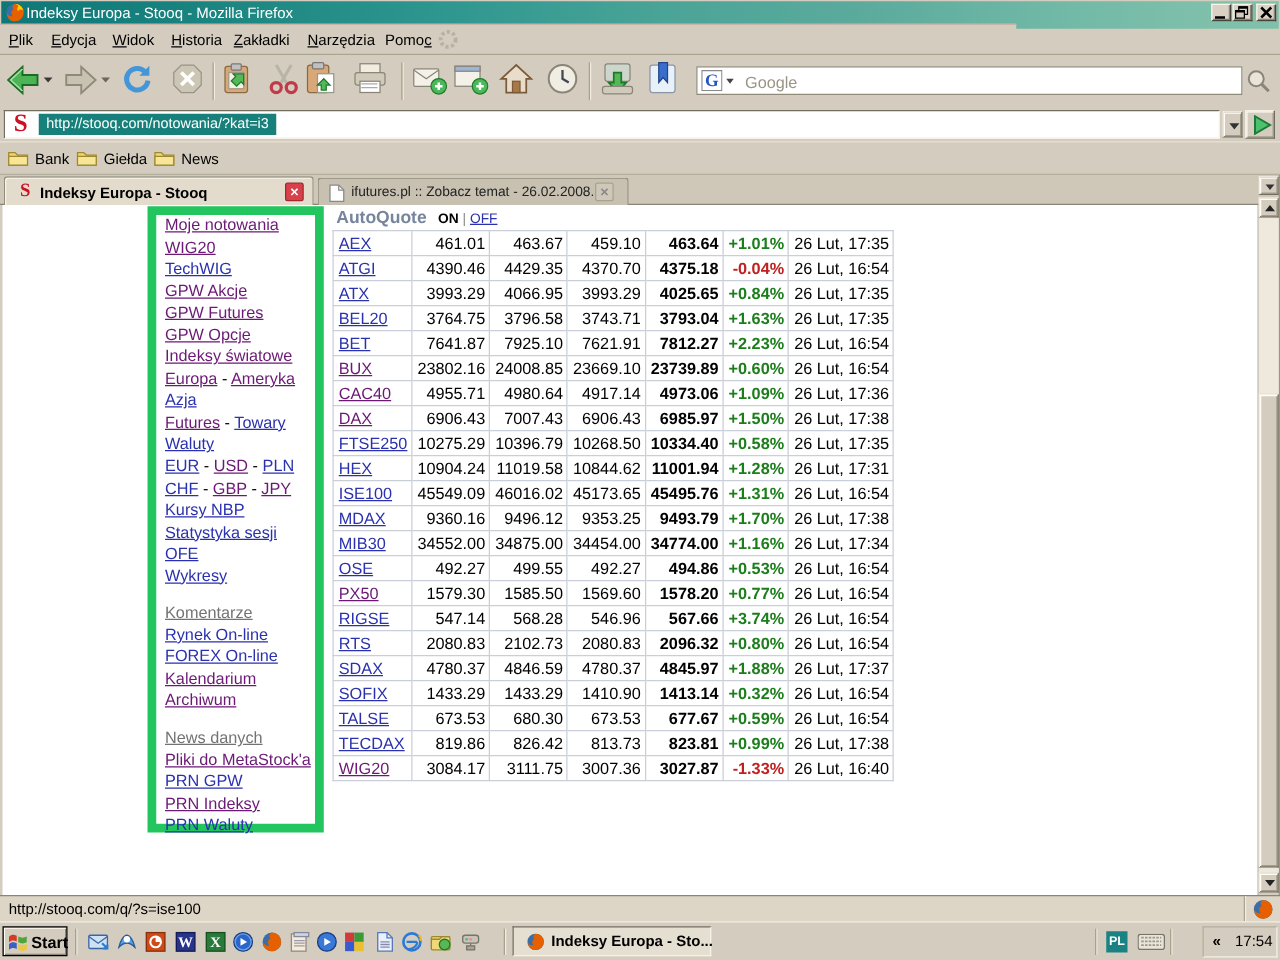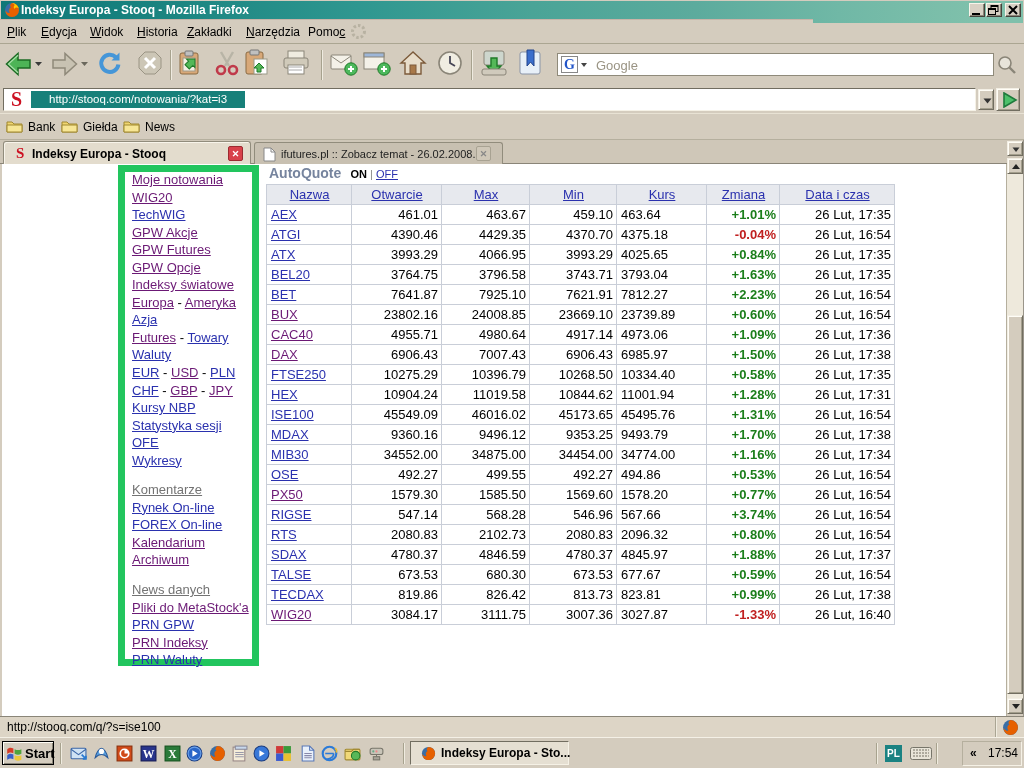--- a/index.html
+++ b/index.html
@@ -2,36 +2,36 @@
 <html><head><meta charset="utf-8">
 <style>
 *{margin:0;padding:0;box-sizing:border-box}
 html,body{width:1024px;height:768px;overflow:hidden}
 body{font-family:"Liberation Sans",sans-serif;background:#d4ccbe;position:relative}
 .abs{position:absolute}
 
 .raised{background:#d4ccbe;border-top:1px solid #f2eee4;border-left:1px solid #f2eee4;border-right:1px solid #716d60;border-bottom:1px solid #716d60;box-shadow:inset 1px 1px 0 #fffdf6,inset -1px -1px 0 #a39e8c}
 .sunken{border-top:1px solid #716d60;border-left:1px solid #716d60;border-right:1px solid #f2eee4;border-bottom:1px solid #f2eee4}
 
-#titlebar{position:absolute;left:1px;top:1px;width:1022px;height:22px;background:linear-gradient(90deg,#0e7878 0%,#19837f 15%,#2f9790 35%,#4aa497 52%,#5cab9d 68%,#70b8a6 82%,#7fc0ab 95%);color:#fff;font-weight:bold;font-size:13px}
+#titlebar{position:absolute;left:1px;top:1px;width:1022px;height:22px;background:linear-gradient(90deg,#0e7878 0%,#19837f 15%,#2f9790 35%,#4aa497 52%,#5cab9d 68%,#70b8a6 82%,#7fc0ab 95%);color:#fff;font-weight:normal;font-size:13px}
 #titlebar .ttxt{position:absolute;left:20px;top:2px;white-space:nowrap;font-size:12px}
 .wbtn{position:absolute;top:2px;width:16px;height:14px;background:#d8d1c4;border-top:1px solid #f8f4ea;border-left:1px solid #f8f4ea;border-right:1px solid #46443c;border-bottom:1px solid #46443c;box-shadow:inset -1px -1px 0 #8a8578}
 
 #menubar{position:absolute;left:0;top:19px;width:813px;height:24px;background:#d4ccbe;border-top:1px solid #c9b4a8;font-size:12px;color:#000}
 #menubar span.mi{position:absolute;top:5px}
 
 #toolbar{position:absolute;left:0;top:43px;width:1024px;height:43px;background:#d4ccbe;border-top:1px solid #aba692}
 .tsep{position:absolute;top:6px;width:1px;height:30px;background:#a7a28e;box-shadow:1px 0 0 #efebe0}
 
 #gbox{position:absolute;left:557px;top:9px;width:437px;height:23px;background:#fff;border:1px solid #8f8a7a}
 #gbox .gword{position:absolute;left:38px;top:4px;color:#9a9484;font-size:13px}
 
 #addrrow{position:absolute;left:0;top:86px;width:1024px;height:27px;background:#d4ccbe}
 #addrfield{position:absolute;left:3px;top:2px;width:973px;height:23px;background:#fff;border-top:1px solid #716d60;border-left:1px solid #716d60;border-right:1px solid #f5f1e6;border-bottom:1px solid #f5f1e6}
-#addrsel{position:absolute;left:27px;top:2px;height:17px;background:#17807a;color:#fff;font-size:11.5px;line-height:17px;padding:0 18px;white-space:nowrap}
+#addrsel{position:absolute;left:27px;top:2px;height:17px;background:#17807a;color:#fff;font-size:11.5px;line-height:17px;padding:0 6px;white-space:nowrap}
 #addrdrop{position:absolute;left:978px;top:3px;width:16px;height:21px}
 #gobtn{position:absolute;left:996px;top:2px;width:24px;height:23px}
 
 #bmrow{position:absolute;left:0;top:113px;width:1024px;height:26px;background:#d4ccbe;border-top:1px solid #e8e2d4;font-size:12px}
 
 #tabbar{position:absolute;left:0;top:139px;width:1024px;height:25px;background:#cfc7b8;border-top:1px solid #b5af9e;border-bottom:1px solid #8a8578}
 .tab{position:absolute;top:1px;height:23px;font-size:12px}
 #tab1{left:3px;width:248px;background:#e3dccd;border:1px solid #918c7c;border-bottom:none;border-radius:3px 3px 0 0;box-shadow:inset 1px 1px 0 #f8f4ea;height:24px}
 #tab2{left:254px;width:249px;background:#c8c0b1;border:1px solid #918c7c;border-bottom:none;border-radius:3px 3px 0 0;top:2px}
 .tclose{position:absolute;top:4px;width:15px;height:15px;border-radius:2px;font-size:9px;line-height:14px;text-align:center;font-weight:bold}
@@ -42,21 +42,21 @@
 #sidelinks{position:absolute;left:7px;top:-1px;font-size:13px;line-height:17.55px;white-space:nowrap}
 a{text-decoration:underline}
 .lb{color:#2a31ae}
 .lv{color:#6b1975}
 .hdr{color:#737373;font-weight:normal}
 
 #qtable{position:absolute;left:264px;top:20px;border-collapse:collapse;table-layout:fixed;font-size:13px}
 #qtable td{border:1px solid #c9ced8;height:20px;padding:0 3px 0 4px;overflow:hidden;white-space:nowrap}
 #qtable tr.h td{height:20px;background:#e7e9ee;text-align:center}
 #qtable td.num{text-align:right}
-#qtable td.krs{font-weight:normal}
+#qtable td.krs{text-align:right;font-weight:bold}
 #qtable td.chg{text-align:right;font-weight:bold}
 .up{color:#1b7e1b}.dn{color:#c02020}
 #autoq{position:absolute;left:267px;top:1px;font-size:14px}
 
 #scroll{position:absolute;left:1007px;top:158px;width:16px;height:556px;background:#eee9dc}
 .sbtn{position:absolute;left:0;width:16px;height:16px}
 #sthumb{position:absolute;left:0;top:157px;width:16px;height:379px}
 
 #statusbar{position:absolute;left:0;top:716px;width:1024px;height:21px;background:#ddd5c6;border-top:1px solid #8a8578;font-size:12px}
 
@@ -291,29 +291,20 @@
    <div style="margin-top:12px"><a class="hdr">News danych</a></div>
    <div><a class="lv">Pliki do MetaStock'a</a></div>
    <div><a class="lb">PRN GPW</a></div>
    <div><a class="lv">PRN Indeksy</a></div>
    <div><a class="lb">PRN Waluty</a></div>
   </div>
  </div>
  <div id="autoq"><span style="color:#76849e;font-weight:bold">AutoQuote</span><span style="font-size:11px;font-weight:bold">&nbsp;&nbsp; ON</span><span style="color:#888;font-size:11px"> | </span><a class="lb" style="font-size:11px;font-weight:normal">OFF</a></div>
  <table id="qtable">
   <tbody>
-        <tr class="h">
-   <td style="width:85px"><a class="lb">Nazwa</a></td>
-   <td style="width:90px"><a class="lb">Otwarcie</a></td>
-   <td style="width:88px"><a class="lb">Max</a></td>
-   <td style="width:87px"><a class="lb">Min</a></td>
-   <td style="width:90px"><a class="lb">Kurs</a></td>
-   <td style="width:73px"><a class="lb">Zmiana</a></td>
-   <td style="width:115px"><a class="lb">Data i czas</a></td>
-  </tr>
   <tr>
           <td><a class="lb">AEX</a></td>
           <td class="num">461.01</td>
           <td class="num">463.67</td>
           <td class="num">459.10</td>
           <td class="krs">463.64</td>
           <td class="chg up">+1.01%</td>
           <td class="num">26 Lut, 17:35</td>
         </tr>
   <tr>
@@ -461,20 +452,29 @@
           <td class="num">26 Lut, 16:54</td>
         </tr>
   <tr>
           <td><a class="lb">SDAX</a></td>
           <td class="num">4780.37</td>
           <td class="num">4846.59</td>
           <td class="num">4780.37</td>
           <td class="krs">4845.97</td>
           <td class="chg up">+1.88%</td>
           <td class="num">26 Lut, 17:37</td>
+        </tr>
+  <tr>
+          <td><a class="lb">SOFIX</a></td>
+          <td class="num">1433.29</td>
+          <td class="num">1433.29</td>
+          <td class="num">1410.90</td>
+          <td class="krs">1413.14</td>
+          <td class="chg up">+0.32%</td>
+          <td class="num">26 Lut, 16:54</td>
         </tr>
   <tr>
           <td><a class="lb">TALSE</a></td>
           <td class="num">673.53</td>
           <td class="num">680.30</td>
           <td class="num">673.53</td>
           <td class="krs">677.67</td>
           <td class="chg up">+0.59%</td>
           <td class="num">26 Lut, 16:54</td>
         </tr>

